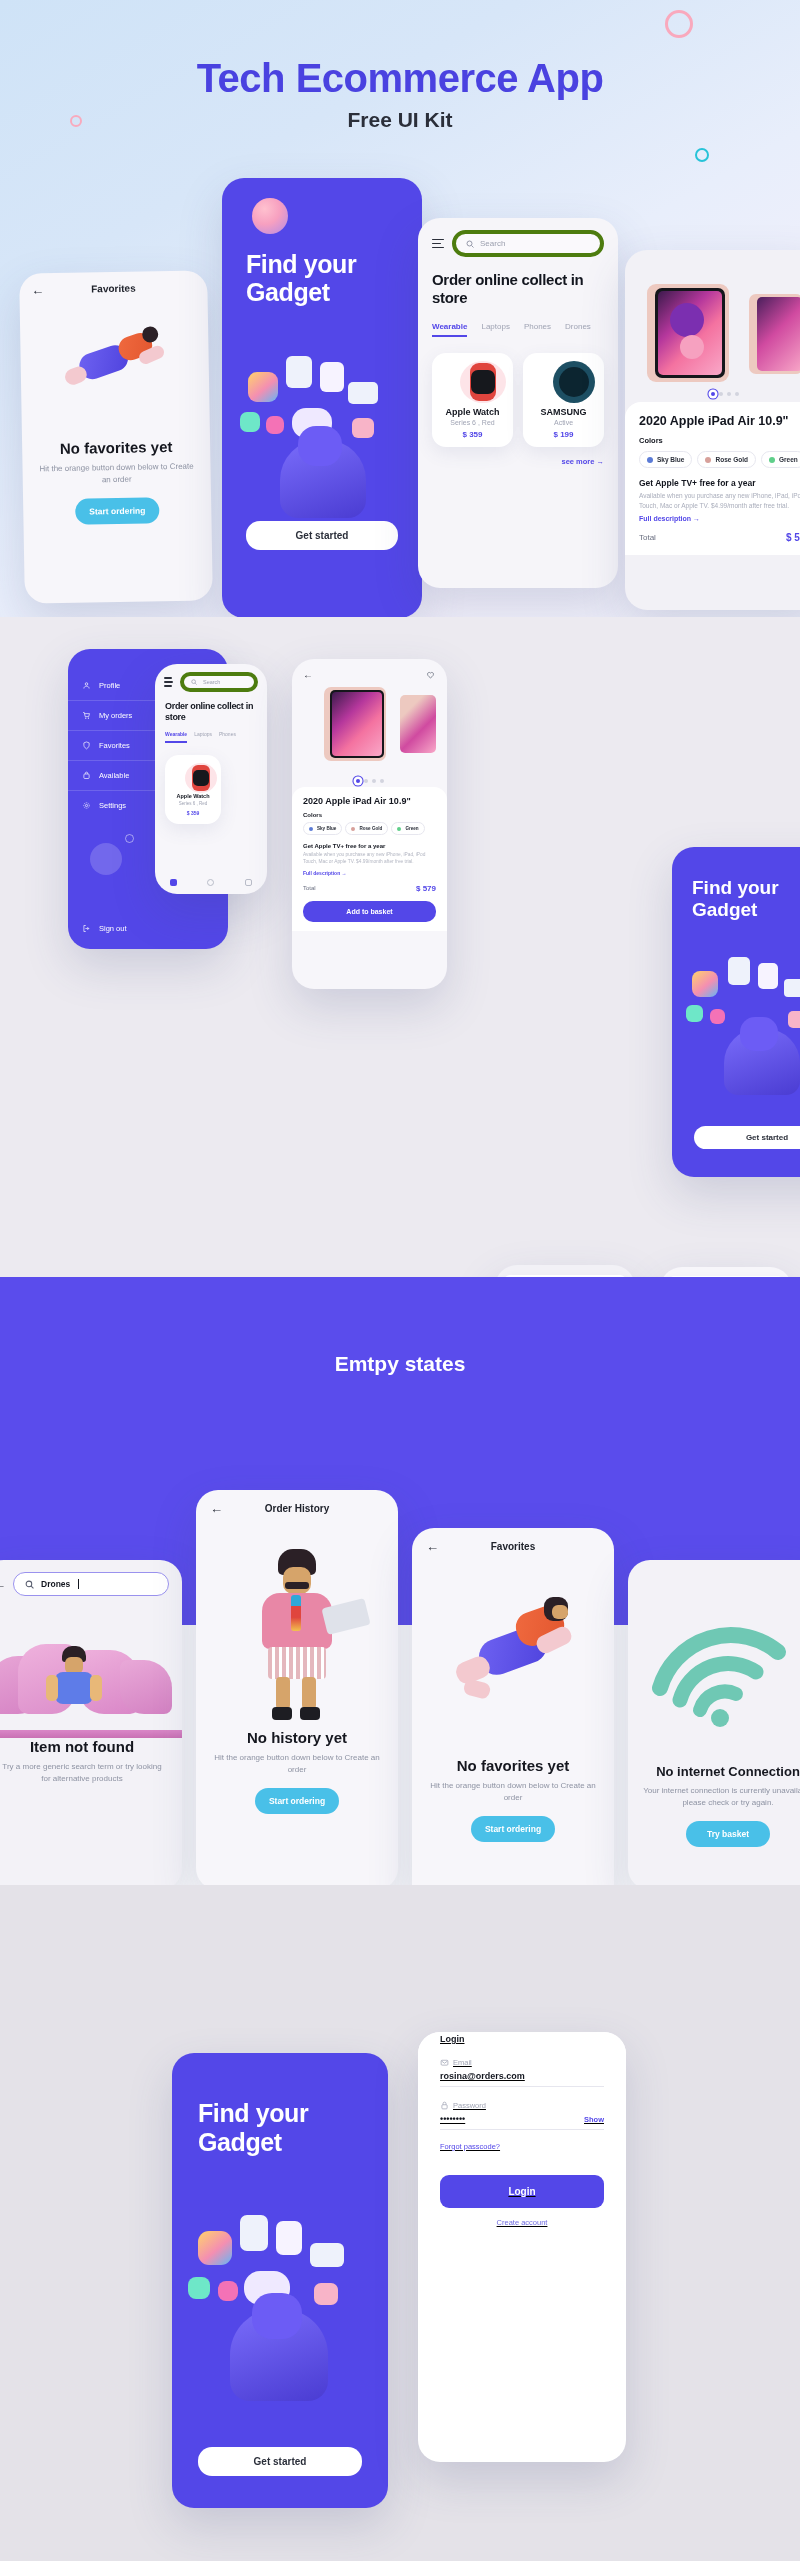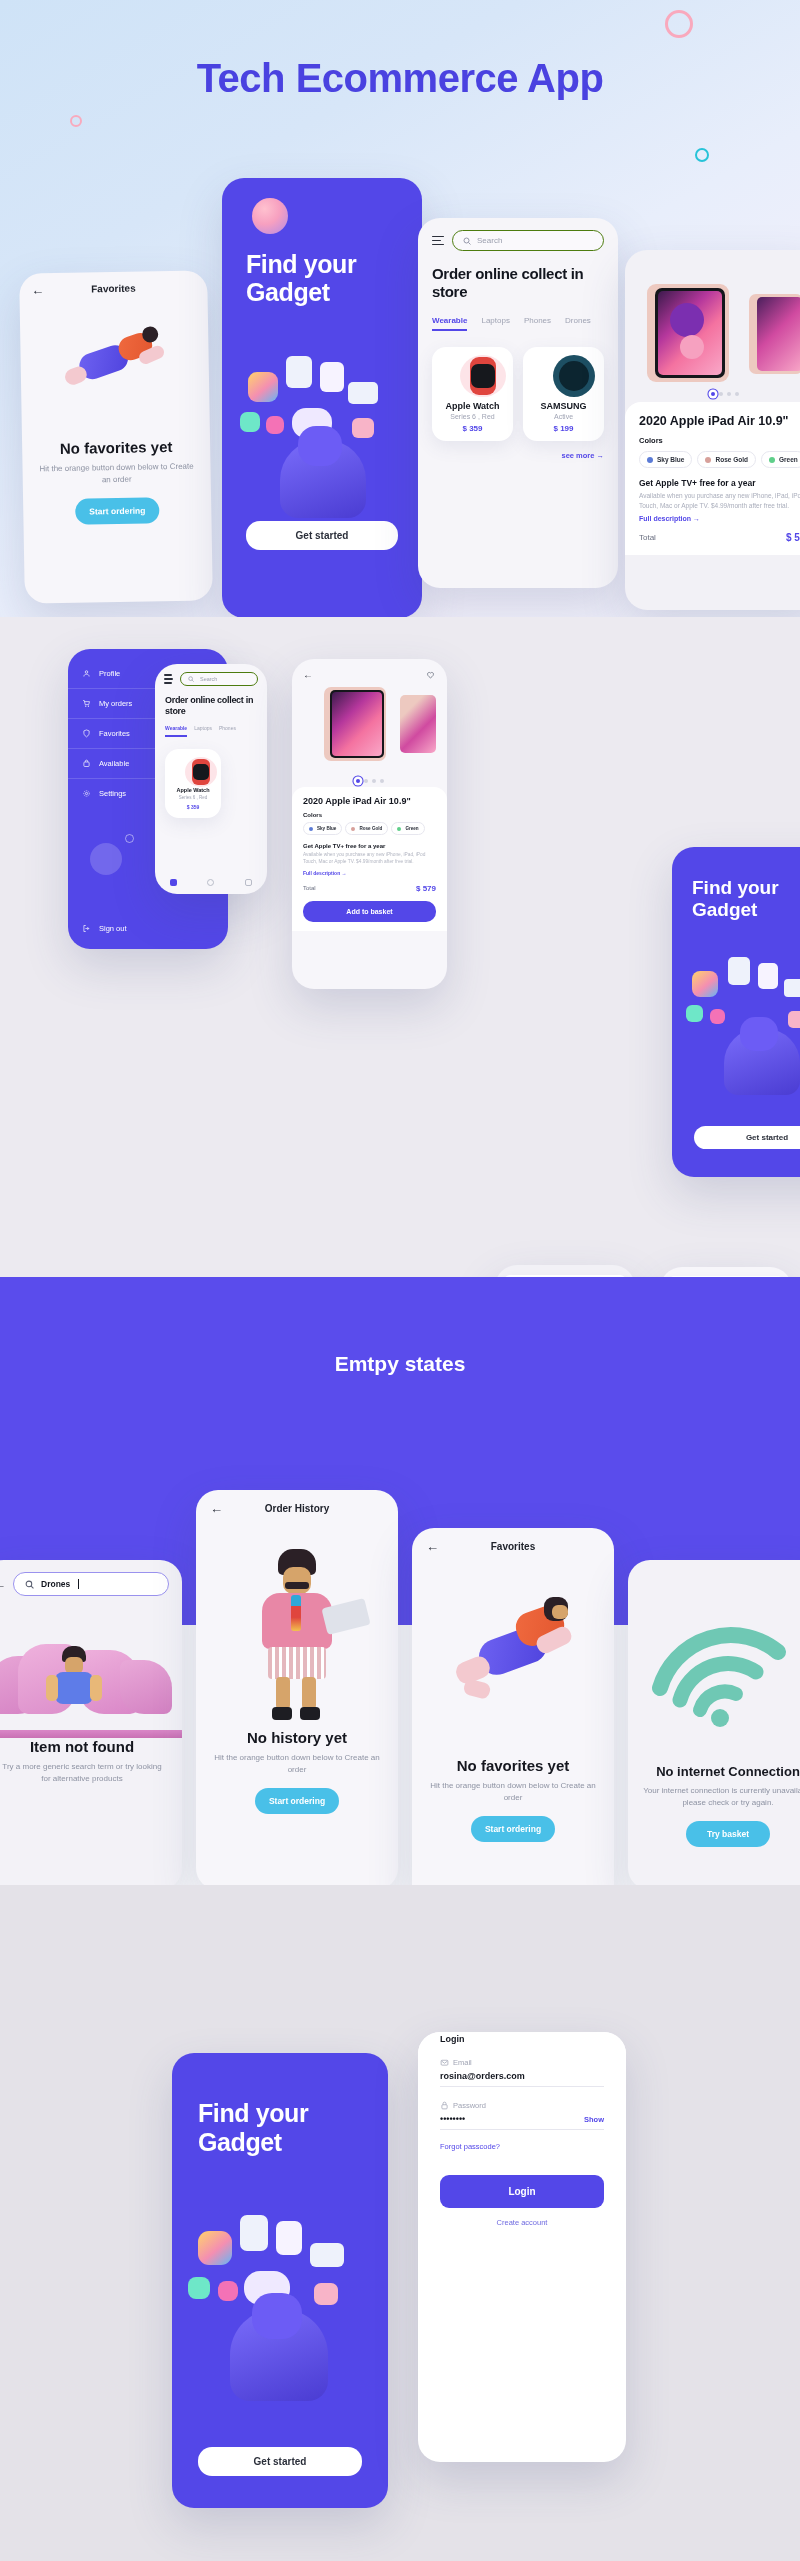--- a/index.html
+++ b/index.html
@@ -76,21 +76,21 @@
   }
   #hero-gadget h2 {
     position:absolute; top:72px; left:24px; width:160px;
     color:#fff; font-size: 25px; font-weight: 800; line-height: 1.12; letter-spacing:-.4px;
   }
   #hero-gadget .get-started { position:absolute; left:24px; bottom: 68px; width: 152px; }
 
   
   #hero-order { left: 418px; top: 218px; width: 200px; height: 370px; background:#f6f5f9;}
   .search-pill {
-    display:flex; align-items:center; gap:6px; border:1px solid #4d7c0f; border-radius:20px;
+    display:flex; align-items:center; gap:6px; border:4px solid #4d7c0f; border-radius:20px;
     padding: 5px 10px; background: #faf9fc; flex:1;
   }
   .search-pill span.ph { font-size: 8px; color: #9b9fae; }
   .hamburger { width: 12px; display:flex; flex-direction:column; gap:2.5px; margin-right:8px; }
   .hamburger i { display:block; height:1.6px; background:#2b2f3a; border-radius:2px; }
   .hamburger i:nth-child(2){ width:9px; }
   .sec-title { font-size: 15px; font-weight: 800; color: #13161f; line-height:1.22; letter-spacing:-.3px;}
   .tabs { display:flex; gap:14px; margin-top: 14px; }
   .tab { font-size: 8px; color:#a0a4b4; padding-bottom:4px; cursor:pointer; }
   .tab.active { color:#5347e8; font-weight:700; border-bottom: 2px solid #5347e8; }
@@ -137,21 +137,21 @@
   #b-cart { left: 495px; top: 648px; width: 140px; height: 262px; background:#f2f1f6; }
   .cart-row { display:flex; gap:6px; background:#fff; border-radius:8px; padding:6px; margin-bottom:6px; box-shadow:0 3px 10px rgba(80,90,140,.08); }
 
   
   #b-list { left: 660px; top: 650px; width: 132px; height: 210px; background:#f7f6fa; }
   .lrow { display:flex; gap:6px; align-items:center; background:#fff; border-radius:8px; padding:5px; margin-bottom:5px; box-shadow:0 3px 8px rgba(80,90,140,.07); }
   .wb-top { background:#5347e8; height: 104px; position:relative; }
   .wb-top h3 { position:absolute; left:14px; top:30px; color:#fff; font-size:16px; font-weight:800; line-height:1.1; }
   .wb-blob { position:absolute; right:0; top:0; width:46px; height:30px; border-bottom-left-radius:40px; background:linear-gradient(135deg,#ffc7d2,#f6a3bd); }
   .wb-ring1 { position:absolute; left:30px; top:8px; width:9px; height:9px; border-radius:50%; border:1.5px solid rgba(255,255,255,.55); }
-  .wb-body { background:#fff; border-radius:14px 14px 0 0; margin-top:-10px; position:relative; padding: 12px 14px; }
+  .wb-body { background:#fff; border-radius:14px 14px 0 0; margin-top:-10px; position:relative; padding: 12px 14px; text-decoration: underline; }
   .lbl { font-size:9px; font-weight:700; color:#13161f; }
   .field-lbl { display:flex; align-items:center; gap:4px; font-size:6px; color:#a0a4b4; margin-top:10px; }
   .field-val { font-size:7px; font-weight:700; color:#13161f; border-bottom:1px solid #e6e6ee; padding: 4px 0 5px; }
   .field-val.row { display:flex; justify-content:space-between; align-items:center; }
   .show { color:#5347e8; font-size:6px; font-weight:700; }
   .forgot { font-size:6px; color:#5347e8; margin-top:8px; }
   .create { font-size:6px; color:#6f6ae0; text-align:center; margin-top:7px; }
 
   
   .empty-sec { position:relative; width:800px; height:608px; background:#5a4cec; overflow:hidden; }
@@ -178,20 +178,21 @@
 <body>
 
 <div class="page">
 
   <section class="hero">
     <div class="deco deco-pink-ring"></div>
     <div class="deco deco-pink-dot"></div>
     <div class="deco deco-teal-ring"></div>
 
     <div class="hero-title">Tech Ecommerce App</div>
+    <div class="hero-sub">Free UI Kit</div>
 
     <div class="phone" id="hero-fav">
       <div class="nav-row">
         <span class="back-arrow">←</span>
         <span class="nav-title">Favorites</span>
         <span style="width:13px"></span>
       </div>
       <div class="ill" style="height:128px;margin-top:12px;">
         <div class="blob" style="left:58px;top:38px;width:50px;height:26px;background:linear-gradient(120deg,#6f63f2,#4e42dd);border-radius:24px;transform:rotate(-18deg);"></div>
         <div class="blob" style="left:98px;top:24px;width:34px;height:24px;background:linear-gradient(120deg,#f06a3f,#e2562f);border-radius:14px;transform:rotate(-18deg);"></div>
@@ -319,21 +320,21 @@
           <span style="font-size:8px;color:#6a6f80;">Total</span>
           <span style="font-size:10px;font-weight:700;color:#5347e8;">$ 579</span>
         </div>
       </div>
     </div>
   </section>
 
   <section class="board">
 
     <div class="phone" id="b-side">
-      <div style="padding-top:10px;">
+      <div style="padding-top:22px;">
         <div class="side-item">
             <svg class="side-ic" viewBox="0 0 24 24">
               <circle cx="12" cy="8" r="3.4" fill="none" stroke="#fff" stroke-width="1.8"></circle>
               <path d="M5 20c0-4 3.2-6 7-6s7 2 7 6" fill="none" stroke="#fff" stroke-width="1.8"></path>
             </svg>
             <span>Profile</span>
           </div>
         <div class="side-item">
             <svg class="side-ic" viewBox="0 0 24 24">
               <path d="M3 4h3l2.6 11h9.2l2.2-8H7" fill="none" stroke="#fff" stroke-width="1.8"></path>

